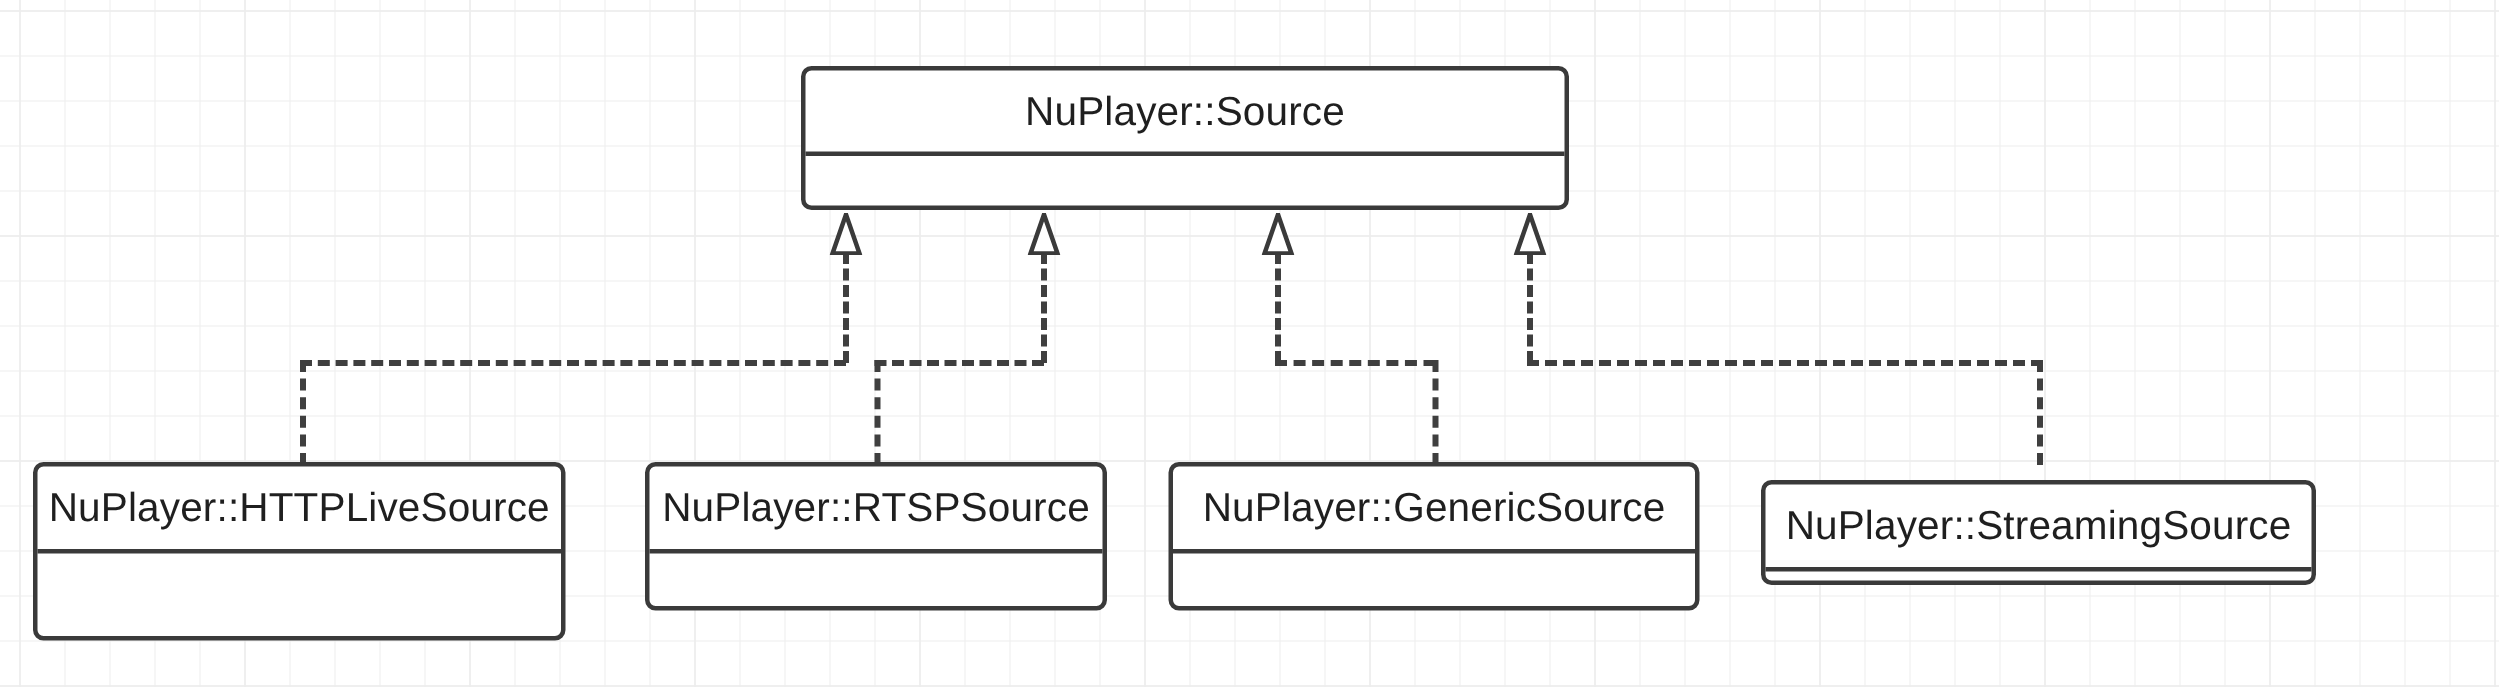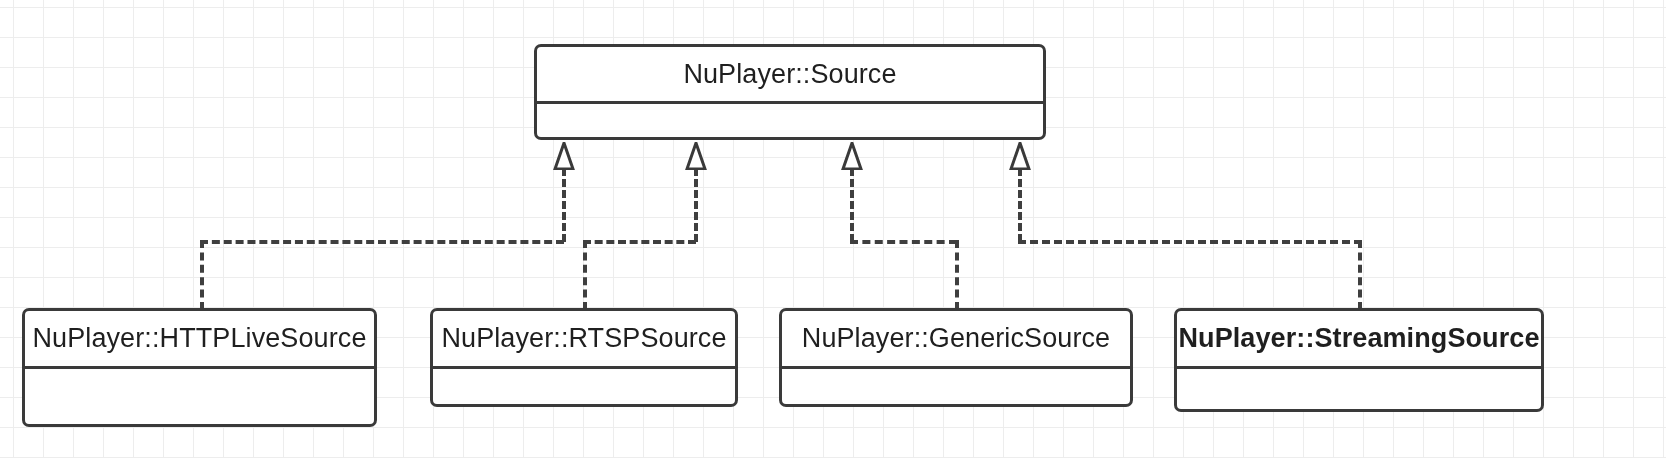--- a/index.html
+++ b/index.html
@@ -125,18 +125,18 @@
   <div class="uml-class" style="left:430px; top:308px; width:308px; height:99px;">
     <div class="uml-name" style="height:58px;">NuPlayer::RTSPSource</div>
     <div class="uml-attrs"></div>
   </div>
 
   <div class="uml-class" style="left:779px; top:308px; width:354px; height:99px;">
     <div class="uml-name" style="height:58px;">NuPlayer::GenericSource</div>
     <div class="uml-attrs"></div>
   </div>
 
-  <div class="uml-class" style="left:1174px; top:308px; width:370px; height:104px;font-weight:bold;">
+  <div class="uml-class" style="left:1174px; top:320px; width:370px; height:70px;">
     <div class="uml-name" style="height:58px;">NuPlayer::StreamingSource</div>
     <div class="uml-attrs"></div>
   </div>
 
 </div>
 
 </body></html>

